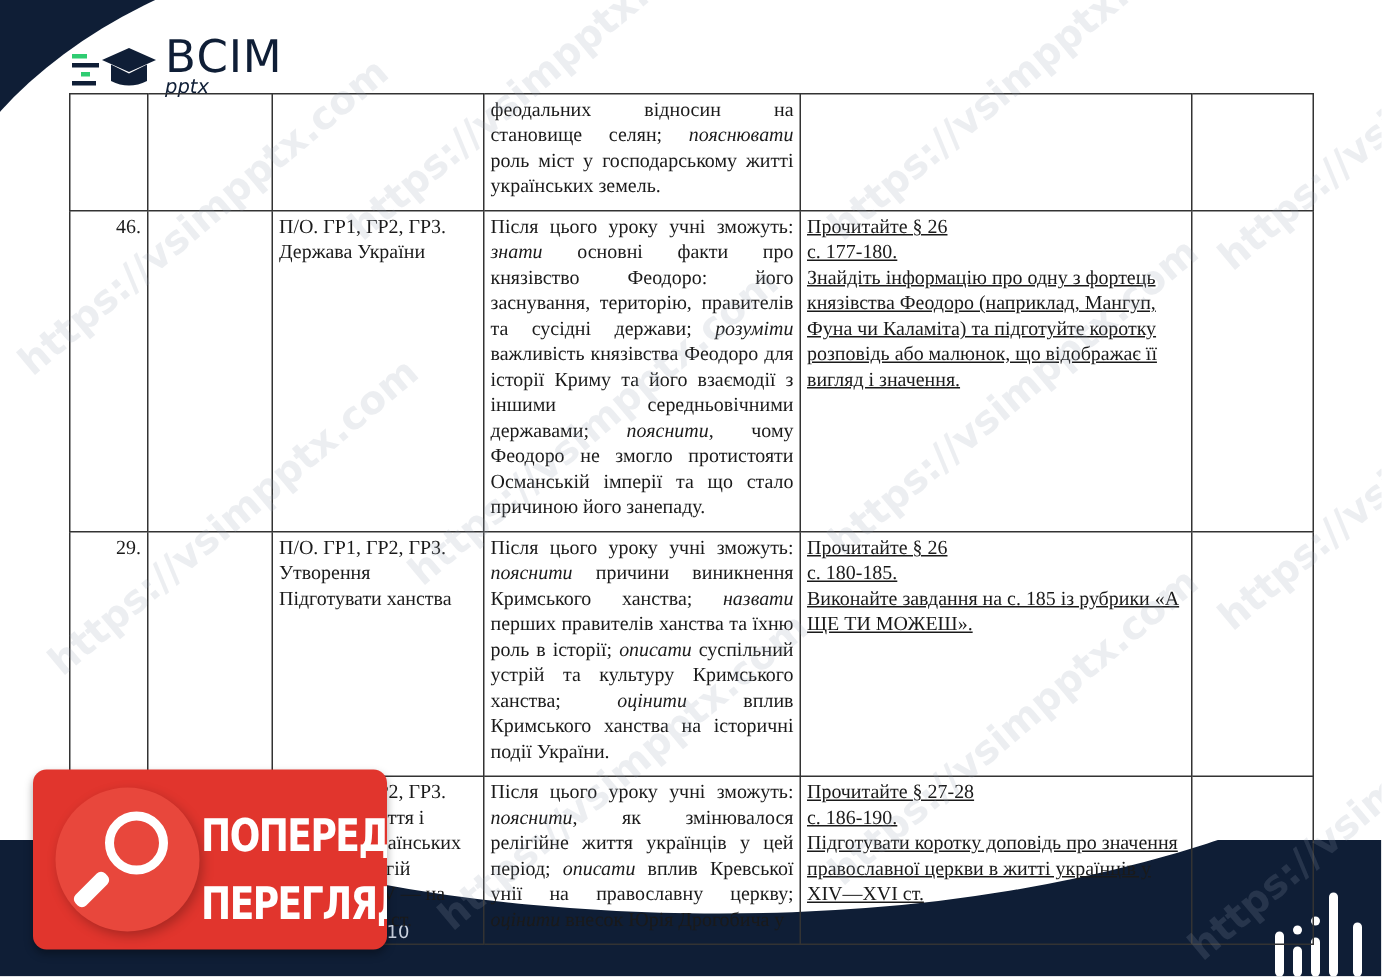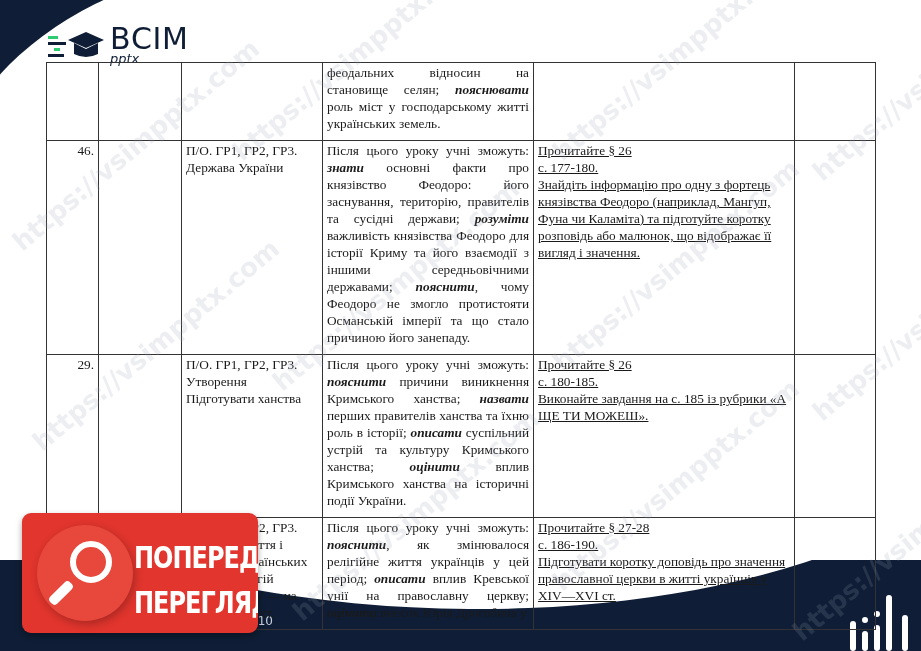--- a/index.html
+++ b/index.html
@@ -46,21 +46,21 @@
   }
   table.plan td {
     border: 1px solid #333; vertical-align: top; padding: 1px 4px 8px 4px;
   }
   td.c-num { width: 43px; text-align: right; padding-right: 6px; }
   td.c-date { width: 74px; }
   td.c-topic { width: 132px; }
   td.c-result { width: 202px; text-align: justify; }
   td.c-home { width: 252px; text-decoration: underline; }
   td.c-note { width: 72px; }
-  em { font-style: italic; font-weight: bold; }
+  em { font-style: italic; }
 
   .watermark {
     position: absolute; color: rgba(150,160,180,0.18); font-family: "DejaVu Sans", sans-serif;
     font-size: 26px; font-weight: bold; transform: rotate(-40deg); white-space: nowrap; pointer-events: none;
   }
 
   .preview-badge {
     position: absolute; left: 22px; top: 513px; width: 236px; height: 120px;
     background: #e1352d; border-radius: 9px; box-shadow: 0 3px 6px rgba(0,0,0,0.35);
     display: flex; align-items: center; overflow: hidden;

